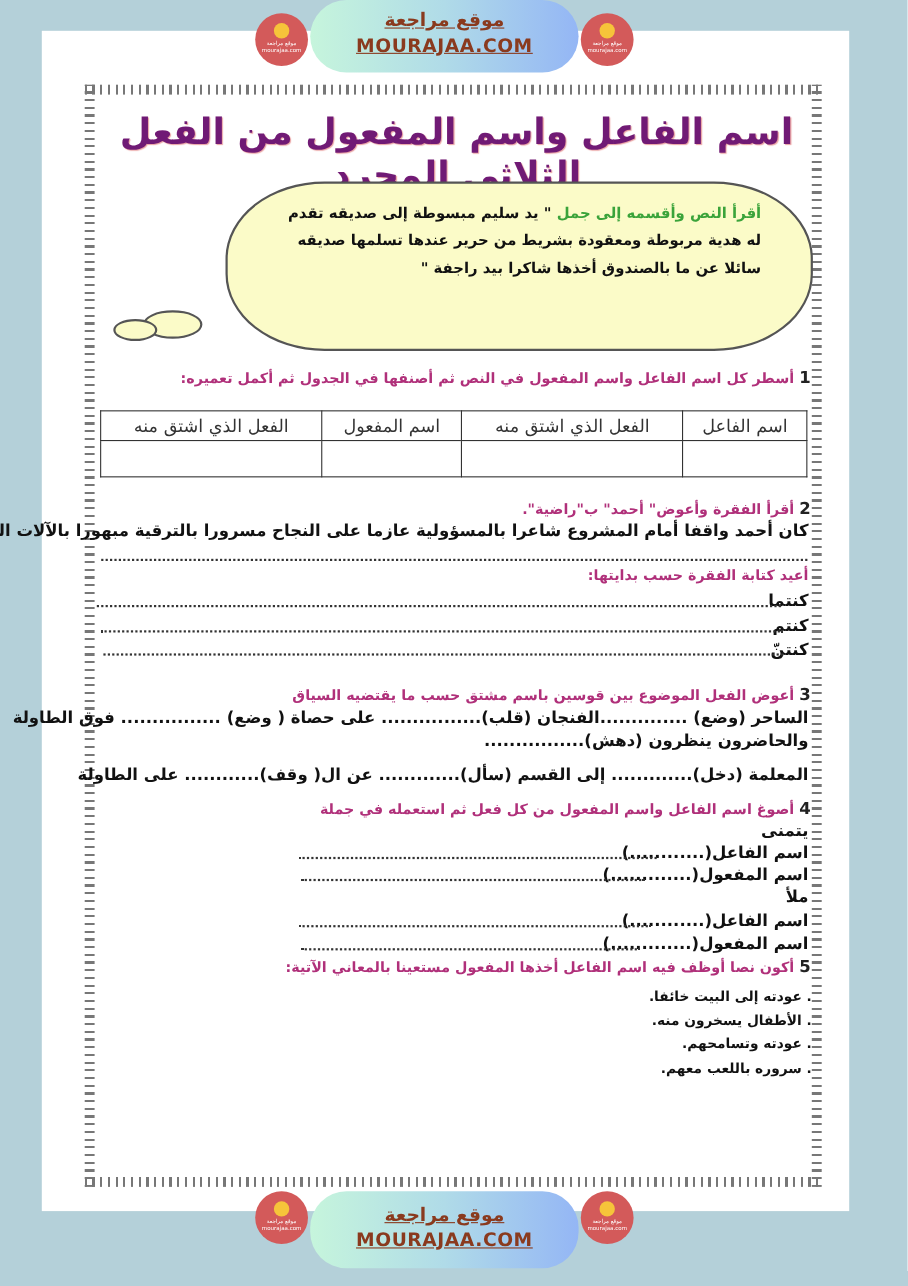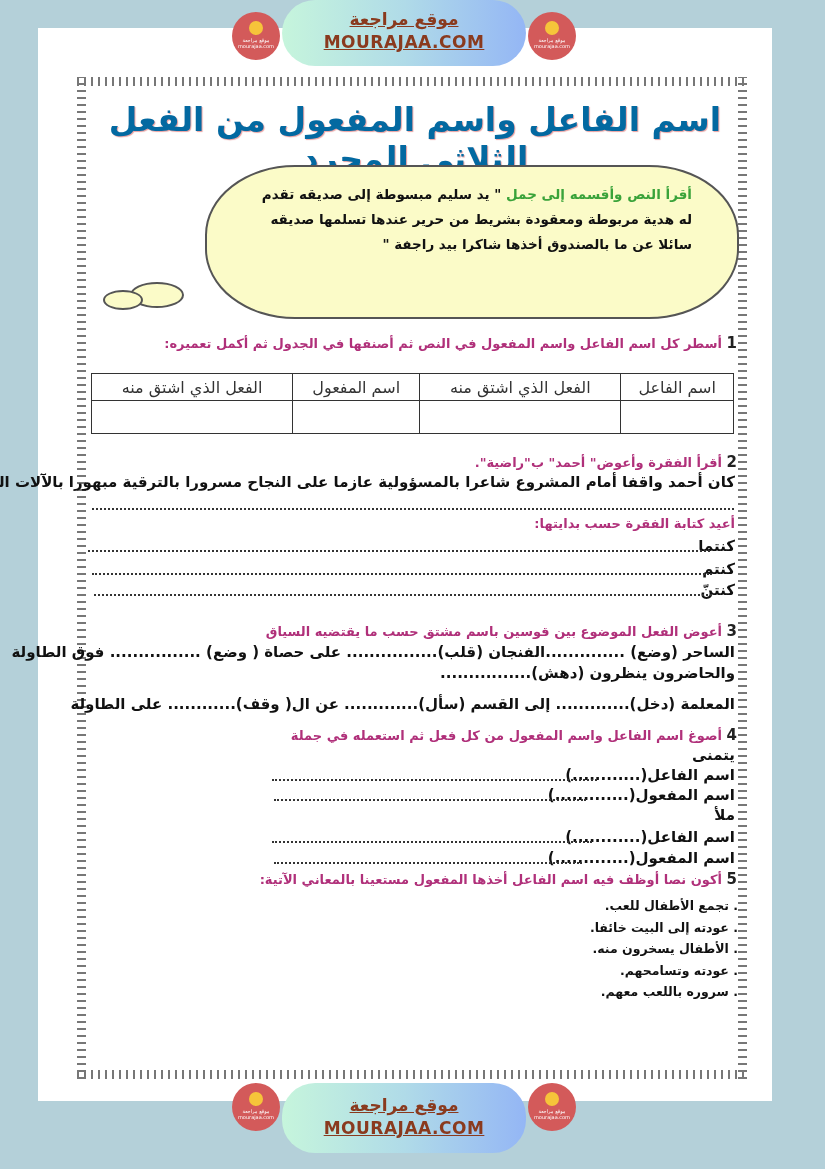--- a/index.html
+++ b/index.html
@@ -31,21 +31,21 @@
   .banner .en { font-size:17px; text-decoration:underline; line-height:24px; letter-spacing:0.5px;}
   .badge {
     position:absolute; width:48px; height:48px; border-radius:50%;
     background:#d35a5a; text-align:center;
   }
   .badge .dot { width:14px; height:14px; border-radius:50%; background:#f6c43a; margin:9px auto 2px; }
   .badge .txt { font-size:5px; color:#fff; line-height:6px; }
   .rtl { direction:rtl; text-align:right; }
   .title {
     position:absolute; left:90px; top:100px; width:650px; text-align:center;
-    font-size:33px; font-weight:bold; color:#0369a1;
+    font-size:33px; font-weight:bold; color:#701a75;
     text-shadow:1px 1px 1px #e9a0a0;
   }
   .cloud {
     position:absolute; left:205px; top:165px; width:530px; height:150px;
     background:#fbfbc8; border:2px solid #555; border-radius:90px / 70px;
   }
   .cloud-small1 { position:absolute; left:130px; top:282px; width:50px; height:22px; border:2px solid #555; border-radius:50%; background:#fbfbc8;}
   .cloud-small2 { position:absolute; left:103px; top:290px; width:36px; height:16px; border:2px solid #555; border-radius:50%; background:#fbfbc8;}
   .cloud-text {
     position:absolute; left:250px; top:182px; width:442px;
@@ -128,21 +128,20 @@
 <div class="line rtl" style="right:90px;top:786px;">اسم المفعول(.............)</div>
 <div class="dots" style="left:274px;width:312px;top:799px;"></div>
 <div class="line rtl" style="right:90px;top:806px;">ملأ</div>
 <div class="line rtl" style="right:90px;top:828px;">اسم الفاعل(............)</div>
 <div class="dots" style="left:272px;width:320px;top:841px;"></div>
 <div class="line rtl" style="right:90px;top:849px;">اسم المفعول(.............)</div>
 <div class="dots" style="left:274px;width:308px;top:862px;"></div>
 
 <div class="q rtl" style="right:88px;top:870px;"><span class="num">5</span> <span>أكون نصا أوظف فيه اسم الفاعل أخذها المفعول مستعينا بالمعاني الآتية:</span></div>
 <div class="list rtl">
-  <div>. تجمع الأطفال للعب.</div>
   <div>. عودته إلى البيت خائفا.</div>
   <div>. الأطفال يسخرون منه.</div>
   <div>. عودته وتسامحهم.</div>
   <div>. سروره باللعب معهم.</div>
 </div>
 
 <div class="badge" style="left:232px;top:1083px;">
   <div class="dot"></div>
   <div class="txt">موقع مراجعة mourajaa.com</div>
 </div>

